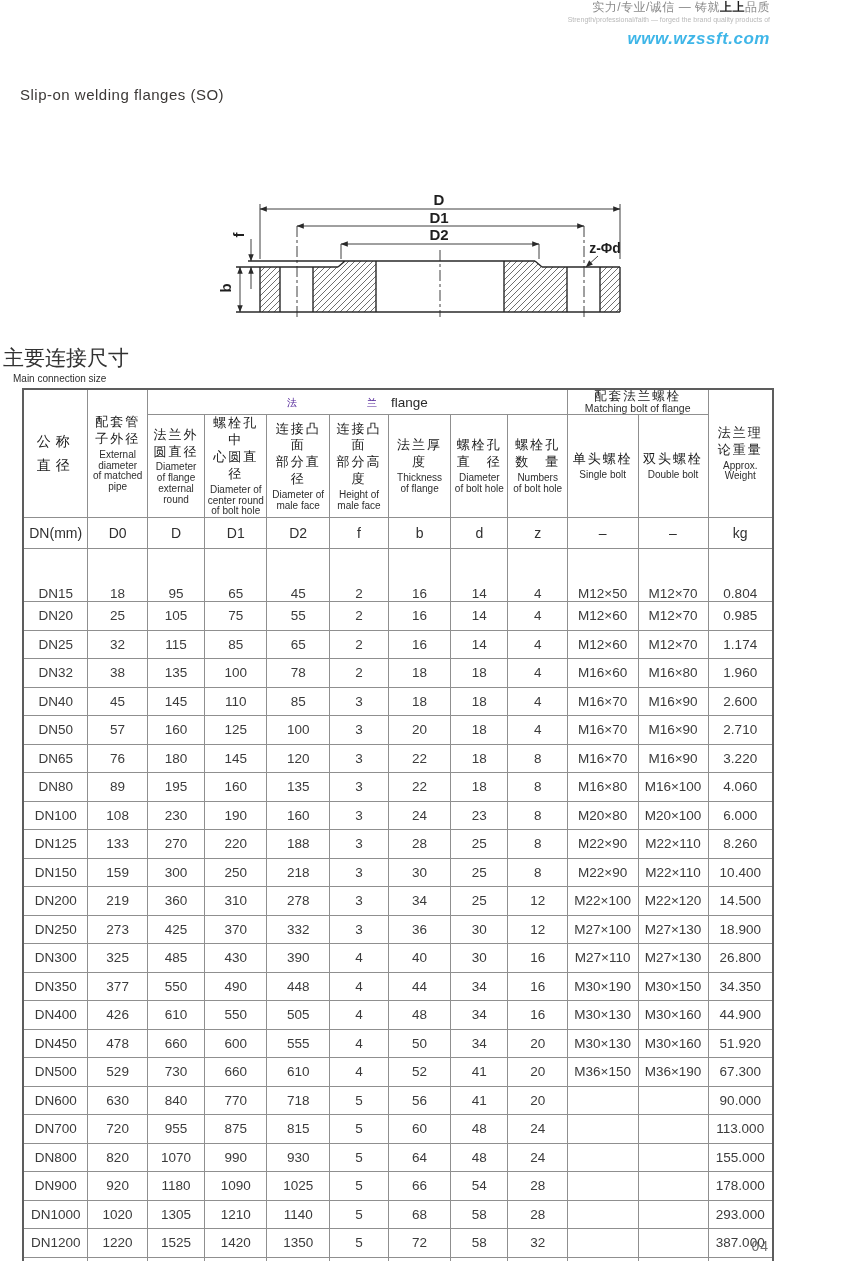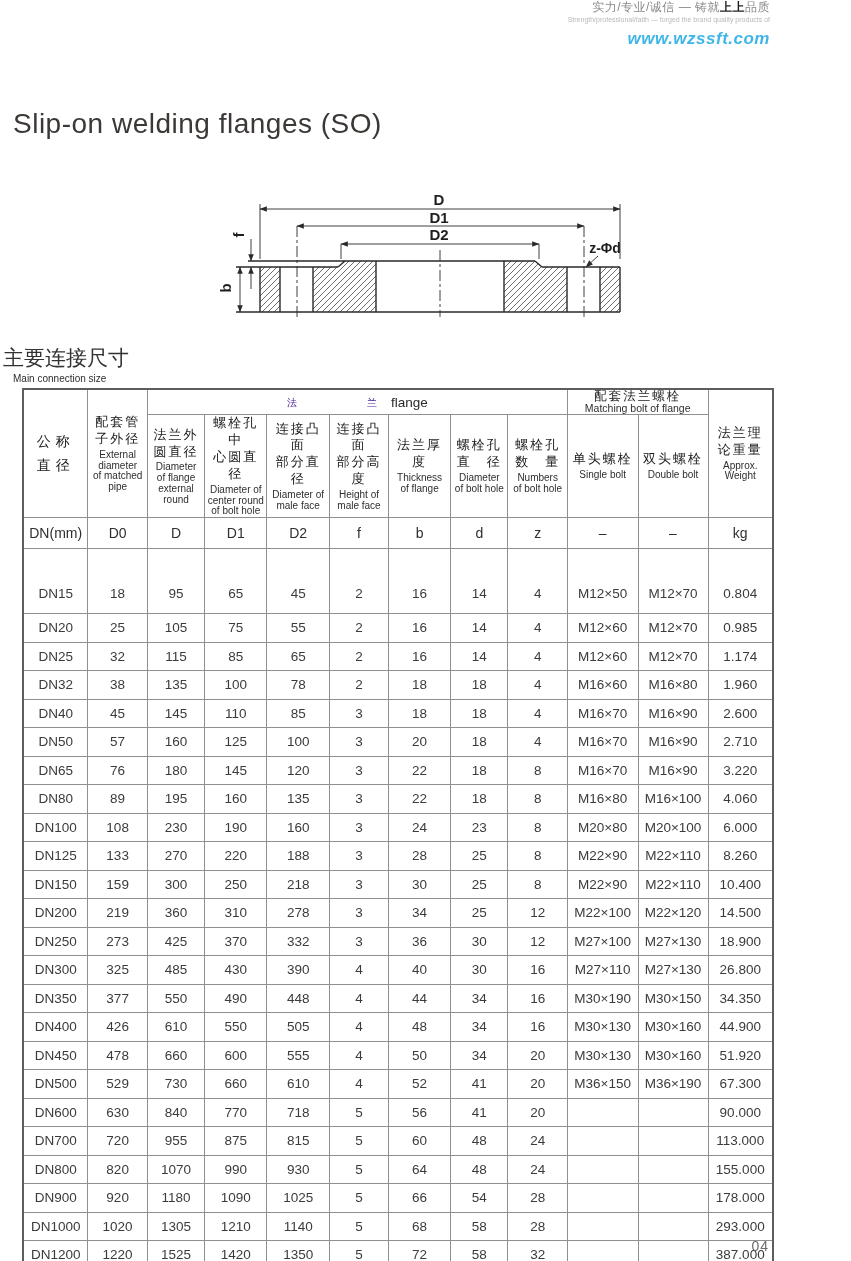--- a/index.html
+++ b/index.html
@@ -8,21 +8,21 @@
 
   
   .masthead{position:absolute;top:1px;right:4px;text-align:right;line-height:1.15;}
   .tag-zh{font-size:12px;color:#8a8a8a;letter-spacing:.5px;}
   .tag-zh b{color:#1c1c1c;}
   .tag-en{font-size:7px;color:#b9b9b9;margin-top:1px;}
   .site{font-size:17px;font-style:italic;font-weight:bold;color:#3fb6e8;margin-top:5px;letter-spacing:.5px;}
 
   
   .title{position:absolute;left:2px;top:40px;font-size:40px;color:#3b3836;letter-spacing:1px;white-space:nowrap;}
-  .subtitle{position:absolute;left:13px;top:86px;font-size:28px;color:#3b3836;letter-spacing:.5px;margin-top:22px;}
+  .subtitle{position:absolute;left:20px;top:86px;font-size:15px;color:#3b3836;letter-spacing:.5px;}
   .section-head{position:absolute;left:3px;top:344px;font-size:21px;color:#323232;}
   .section-head .en{margin-left:10px;}
 
   
   .diagram{position:absolute;left:208px;top:186px;}
 
   
   .table-wrap{position:absolute;left:22px;top:388px;}
   table{border-collapse:collapse;table-layout:fixed;border:2px solid #5d5d5d;}
   th,td{border:1px solid #8f8f8f;text-align:center;vertical-align:middle;padding:0 2px;overflow:hidden;}
@@ -32,21 +32,21 @@
   tr.uh{height:30px;}
   .zh{display:block;font-size:13px;color:#1a1a1a;white-space:pre-line;line-height:1.3;letter-spacing:2px;}
   .c0 .zh{font-size:14px;letter-spacing:5px;line-height:1.7;}
   .en{display:block;font-size:10px;color:#2e2e2e;line-height:1.08;margin-top:2px;letter-spacing:0;white-space:pre-line;}
   .gzh{font-size:10px;color:#4c1d95;letter-spacing:70px;margin-right:-56px;vertical-align:middle;}
   .gen{font-size:13.5px;color:#2a2a2a;vertical-align:middle;}
   .b1{display:block;font-size:12.5px;color:#1a1a1a;letter-spacing:2px;line-height:1.05;}
   .b2{display:block;font-size:10.5px;color:#2e2e2e;line-height:1.05;}
   td.unit{font-size:14px;color:#2f2f2f;height:30px;}
   tbody td{font-size:13.5px;color:#3b3b3b;height:27.5px;}
-  tbody tr:first-child td{height:52px;vertical-align:bottom;padding-bottom:12px;}
+  tbody tr:first-child td{height:52px;vertical-align:bottom;padding-bottom:0;}
 
   .page-number{position:absolute;right:5px;bottom:7px;font-size:14px;color:#6b6b6b;letter-spacing:1px;}
 </style>
 </head>
 <body>
 
 <div class="page">
 
   <div class="masthead">
     <div class="tag-zh"><span>实力/专业/诚信 — 铸就</span><b>上上</b><span>品质</span></div>

